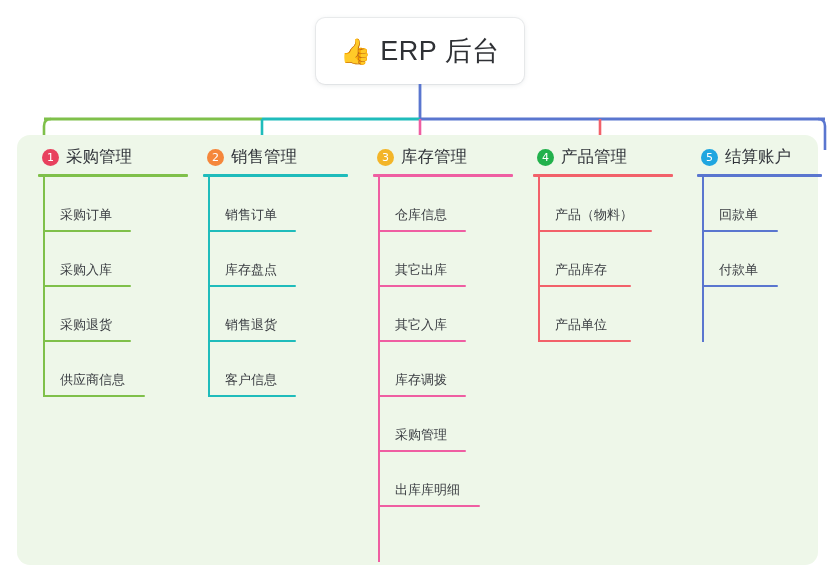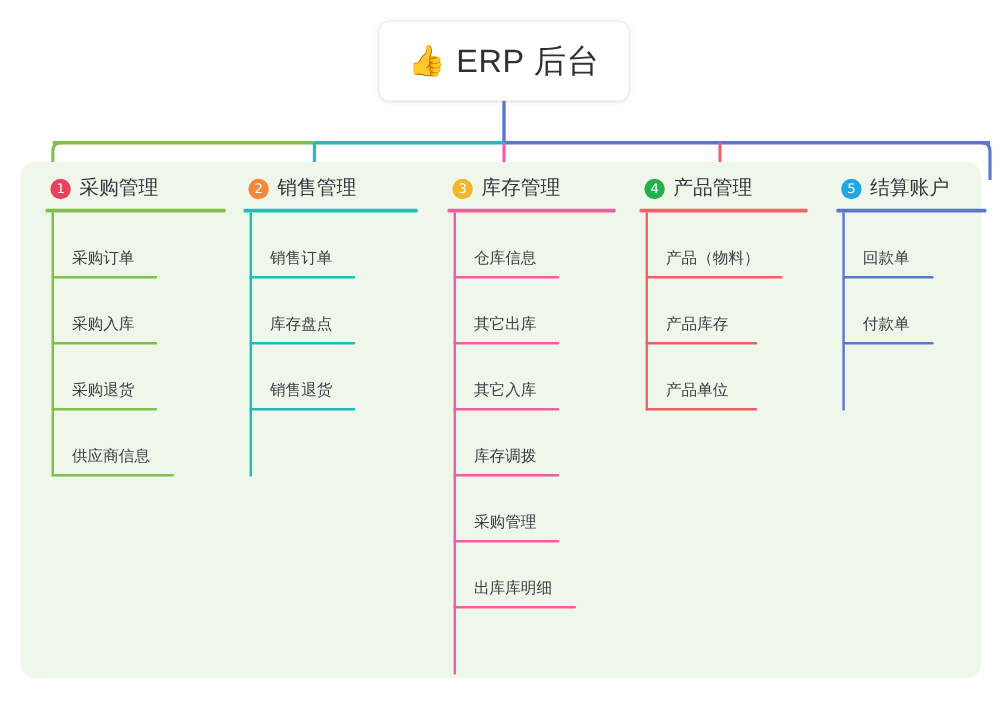--- a/index.html
+++ b/index.html
@@ -190,20 +190,24 @@
           <div class="leaf-rule" style="background: rgb(31, 188, 187); width: 88px;"></div>
         </div>
         <div class="leaf">
           <span class="leaf-label">库存盘点</span>
           <div class="leaf-rule" style="background: rgb(31, 188, 187); width: 88px;"></div>
         </div>
         <div class="leaf">
           <span class="leaf-label">销售退货</span>
           <div class="leaf-rule" style="background: rgb(31, 188, 187); width: 88px;"></div>
         </div>
+        <div class="leaf">
+          <span class="leaf-label">客户信息</span>
+          <div class="leaf-rule" style="background: rgb(31, 188, 187); width: 88px;"></div>
+        </div>
       </div>
     </div>
     <div class="column" style="left: 373px; width: 140px;">
       <div class="col-header">
         <span class="badge" style="background: rgb(243, 181, 41);">3</span>
         <span class="col-title">库存管理</span>
       </div>
       <div class="header-rule" style="background: rgb(239, 94, 162); width: 140px;"></div>
       <div class="leaves">
         <div class="spine" style="background: rgb(239, 94, 162); height: 385px;"></div>

